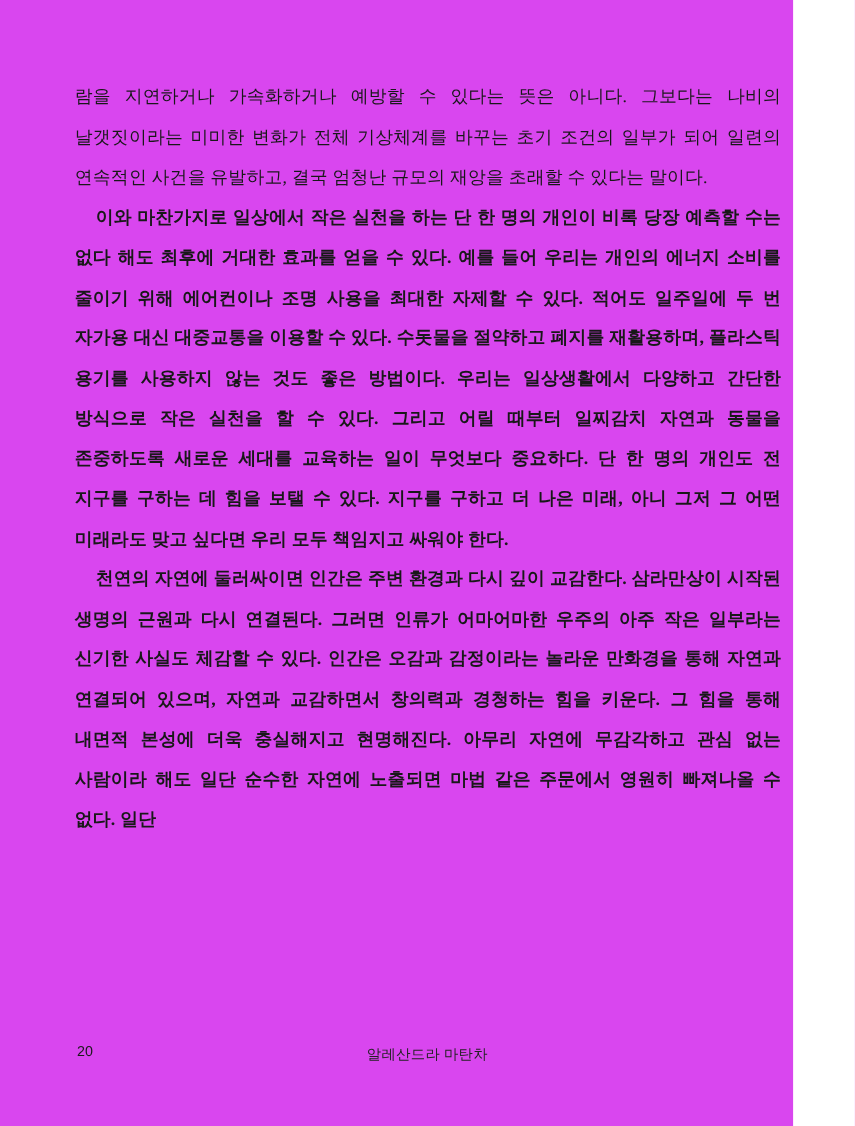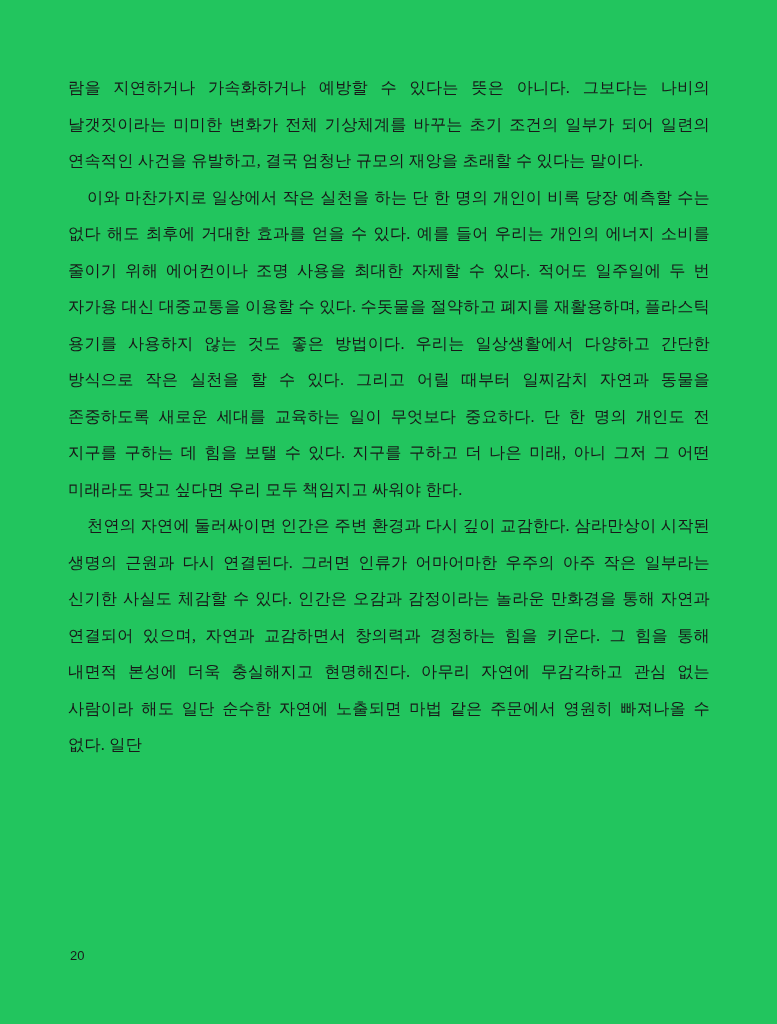--- a/index.html
+++ b/index.html
@@ -12,42 +12,43 @@
     height: 1024px;
     position: relative;
     font-family: "Liberation Serif", "DejaVu Serif", serif;
     color: #1a1a1a;
     overflow: hidden;
   }
   .page {
     position: absolute;
     top: 0;
     left: 0;
-    width: 777px;
+    width: 721px;
     height: 1024px;
-    background: #22c55e;
+    background: #d946ef;
   }
   .text-column {
     position: absolute;
     left: 68px;
     top: 70px;
     width: 642px;
   }
   .para {
     margin: 0 0 0 0;
     font-size: 16.2px;
     line-height: 36.5px;
     text-align: justify;
     text-justify: inter-character;
     letter-spacing: 0.2px;
     color: #181818;
     word-break: keep-all;
   }
   .para.indent {
     text-indent: 19px;
+    font-weight: bold;
   }
   .para + .para {
     margin-top: 0;
   }
   
   .para:last-child {
     text-align: justify;
   }
   .footer {
     position: absolute;
@@ -81,15 +82,16 @@
 <div class="page">
 
   <div class="text-column">
     <p class="para">람을 지연하거나 가속화하거나 예방할 수 있다는 뜻은 아니다. 그보다는 나비의 날갯짓이라는 미미한 변화가 전체 기상체계를 바꾸는 초기 조건의 일부가 되어 일련의 연속적인 사건을 유발하고, 결국 엄청난 규모의 재앙을 초래할 수 있다는 말이다.</p>
     <p class="para indent">이와 마찬가지로 일상에서 작은 실천을 하는 단 한 명의 개인이 비록 당장 예측할 수는 없다 해도 최후에 거대한 효과를 얻을 수 있다. 예를 들어 우리는 개인의 에너지 소비를 줄이기 위해 에어컨이나 조명 사용을 최대한 자제할 수 있다. 적어도 일주일에 두 번 자가용 대신 대중교통을 이용할 수 있다. 수돗물을 절약하고 폐지를 재활용하며, 플라스틱 용기를 사용하지 않는 것도 좋은 방법이다. 우리는 일상생활에서 다양하고 간단한 방식으로 작은 실천을 할 수 있다. 그리고 어릴 때부터 일찌감치 자연과 동물을 존중하도록 새로운 세대를 교육하는 일이 무엇보다 중요하다. 단 한 명의 개인도 전 지구를 구하는 데 힘을 보탤 수 있다. 지구를 구하고 더 나은 미래, 아니 그저 그 어떤 미래라도 맞고 싶다면 우리 모두 책임지고 싸워야 한다.</p>
     <p class="para indent">천연의 자연에 둘러싸이면 인간은 주변 환경과 다시 깊이 교감한다. 삼라만상이 시작된 생명의 근원과 다시 연결된다. 그러면 인류가 어마어마한 우주의 아주 작은 일부라는 신기한 사실도 체감할 수 있다. 인간은 오감과 감정이라는 놀라운 만화경을 통해 자연과 연결되어 있으며, 자연과 교감하면서 창의력과 경청하는 힘을 키운다. 그 힘을 통해 내면적 본성에 더욱 충실해지고 현명해진다. 아무리 자연에 무감각하고 관심 없는 사람이라 해도 일단 순수한 자연에 노출되면 마법 같은 주문에서 영원히 빠져나올 수 없다. 일단</p>
   </div>
 
   <div class="footer">
     <span class="page-number">20</span>
+    <span class="footer-author">알레산드라 마탄차</span>
   </div>
 
 </div>
 
 </body></html>

